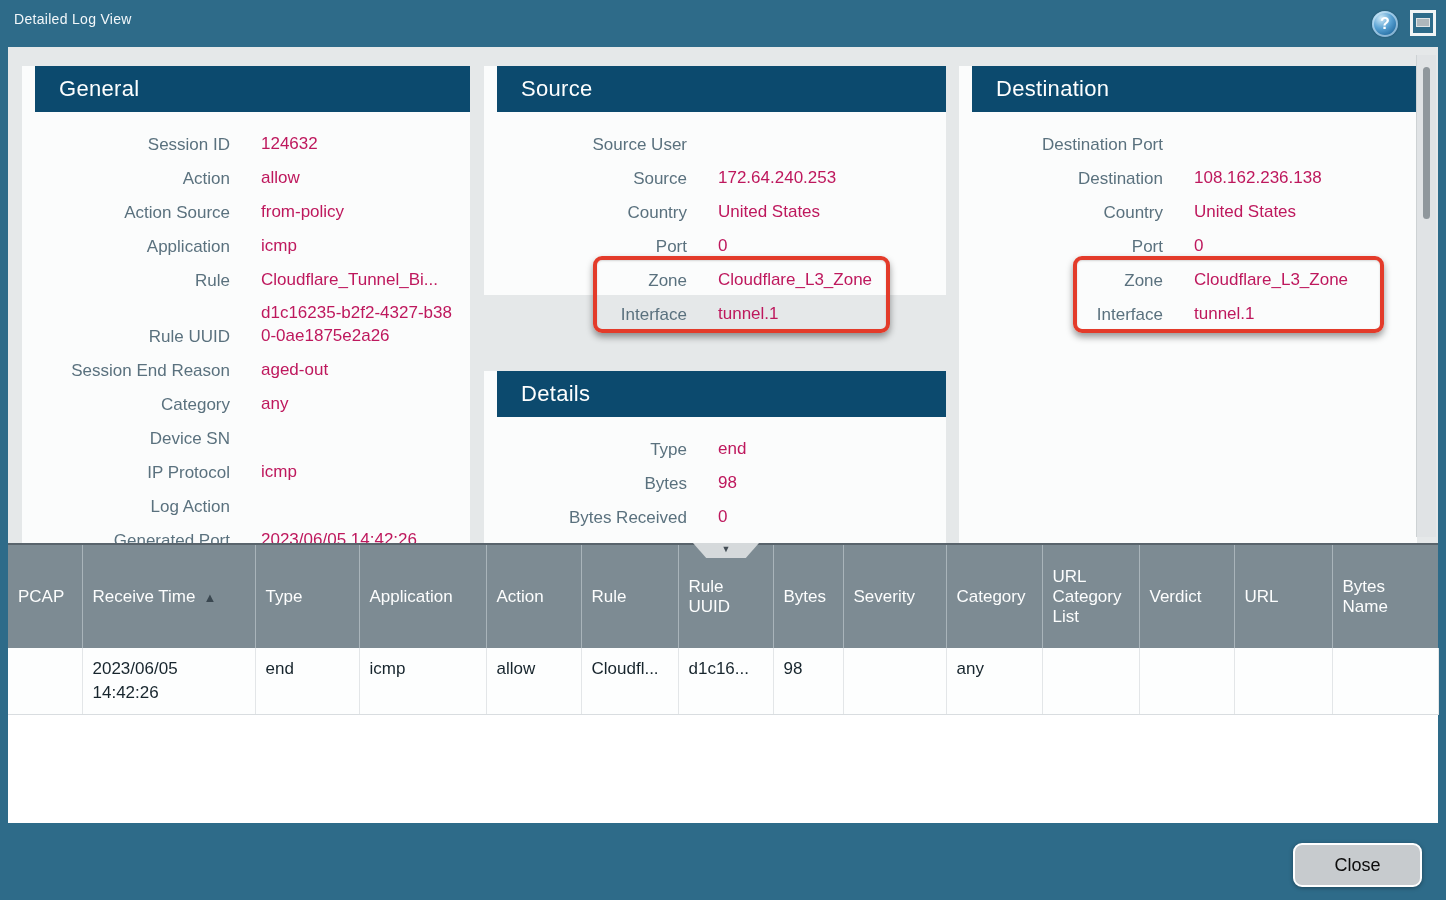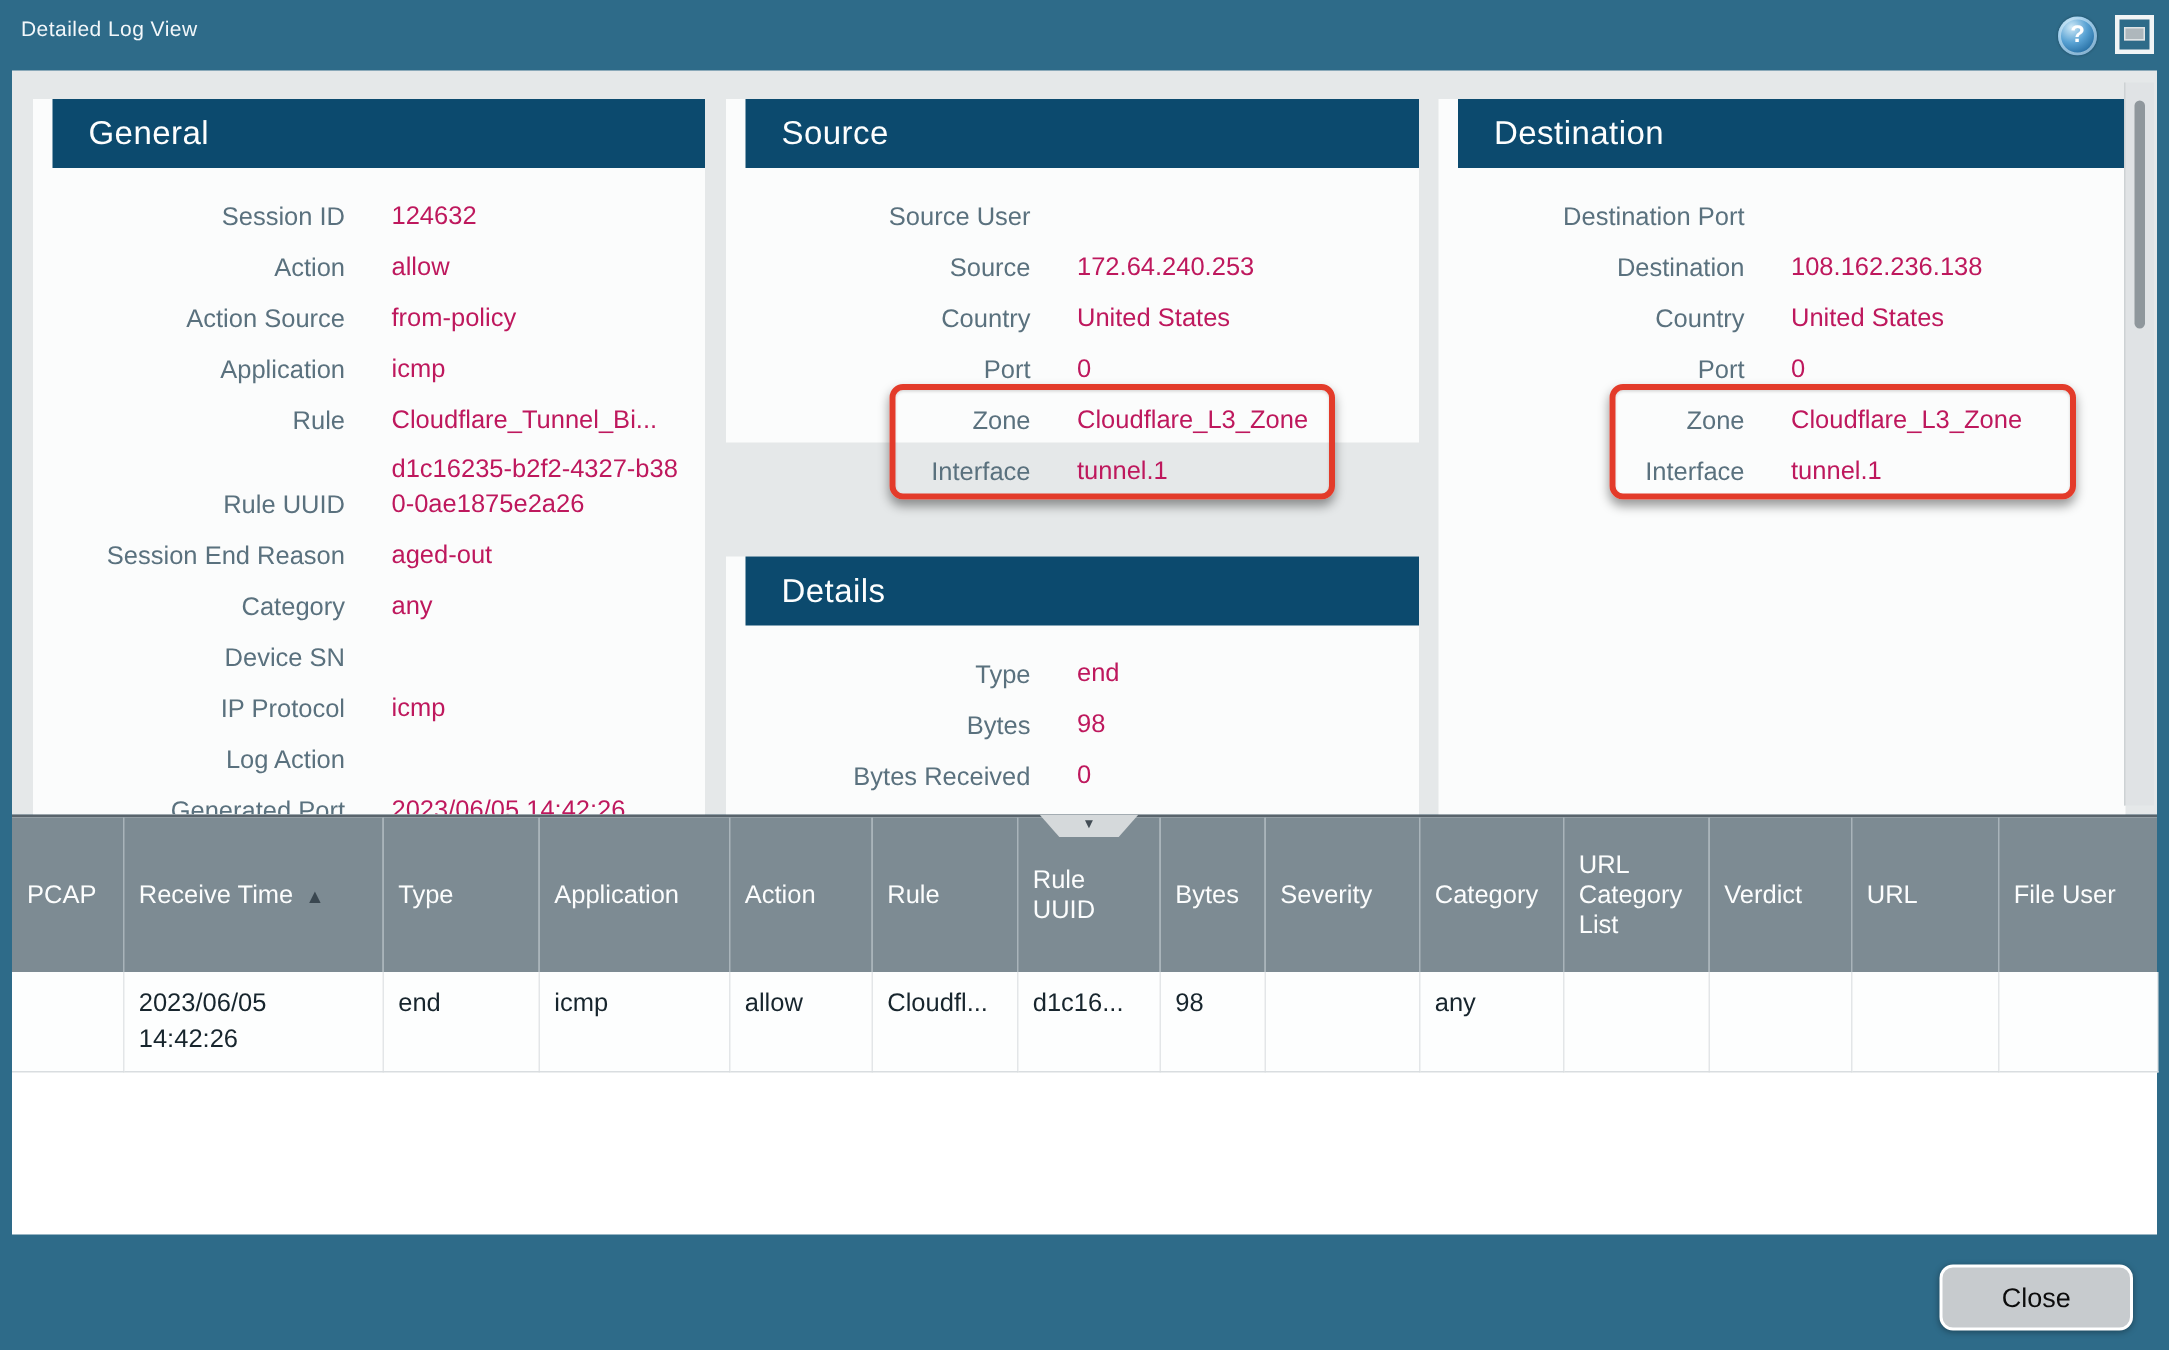--- a/index.html
+++ b/index.html
@@ -298,21 +298,21 @@
         <th><span>Application</span></th>
         <th><span>Action</span></th>
         <th><span>Rule</span></th>
         <th><span>Rule UUID</span></th>
         <th><span>Bytes</span></th>
         <th><span>Severity</span></th>
         <th><span>Category</span></th>
         <th><span>URL Category List</span></th>
         <th><span>Verdict</span></th>
         <th><span>URL</span></th>
-        <th><span>File User</span></th>
+        <th><span>Bytes Name</span></th>
       </tr>
     </thead>
     <tbody>
       <tr>
         <td></td>
         <td><span class="wrap-narrow">2023/06/05 14:42:26</span></td>
         <td>end</td>
         <td>icmp</td>
         <td>allow</td>
         <td>Cloudfl...</td>

